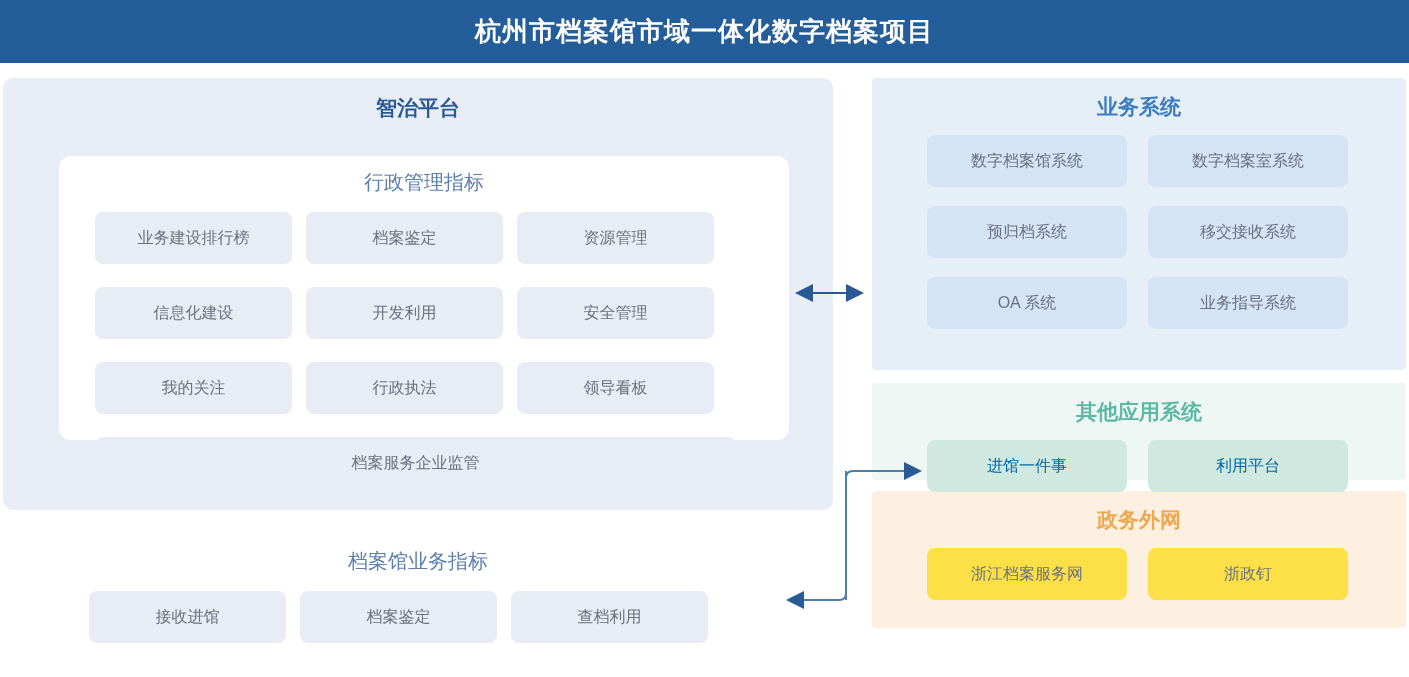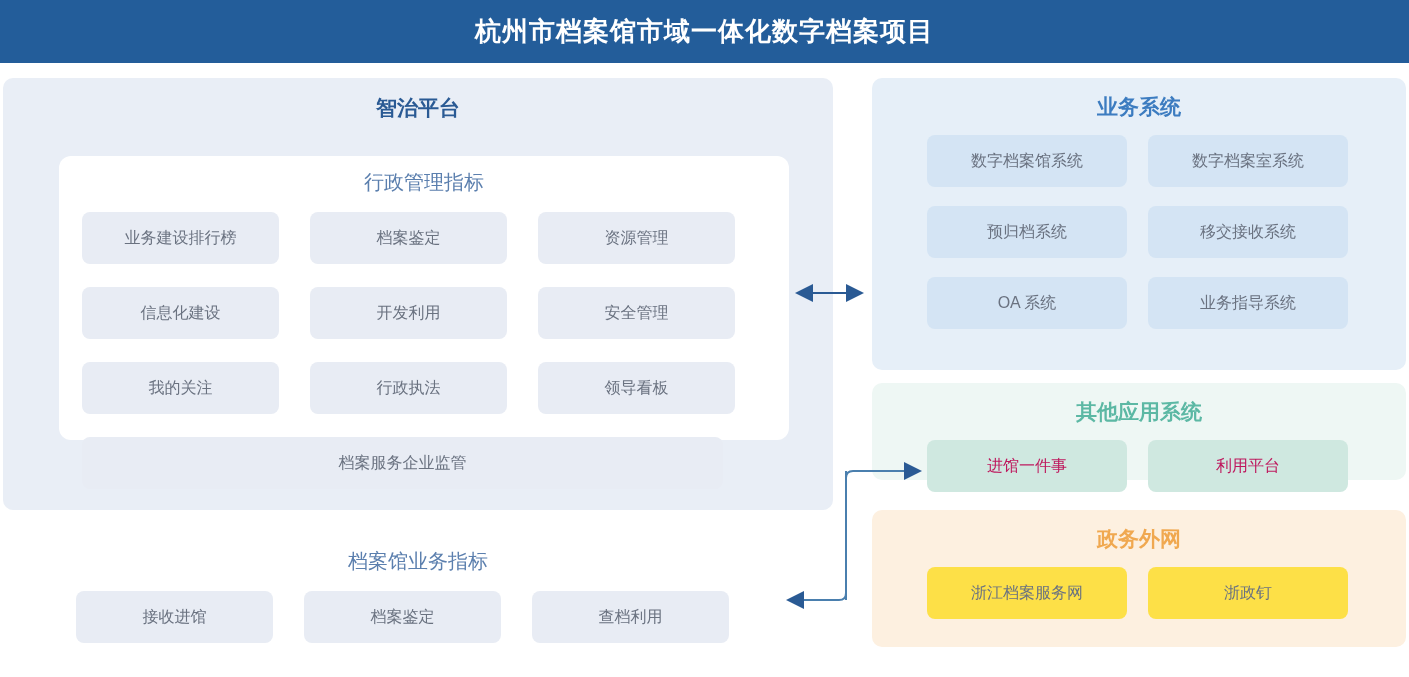--- a/index.html
+++ b/index.html
@@ -74,22 +74,22 @@
     font-size: 20px;
     color: #5b7fae;
     margin: 0;
     padding-top: 16px;
     line-height: 1;
   }
 
   .tile-grid {
     display: grid;
     grid-template-columns: repeat(3, 197px);
-    gap: 23px 31px;
-    padding: 20px 0 0 23px;
+    gap: 23px 14px;
+    padding: 20px 0 0 36px;
     box-sizing: border-box;
   }
   .tile {
     height: 52px;
     border-radius: 8px;
     display: flex;
     align-items: center;
     justify-content: center;
     font-size: 16px;
     color: #6a7280;
@@ -101,37 +101,37 @@
     width: 641px;
   }
 
   
   .right-col {
     position: absolute;
     left: 872px; top: 15px;
     width: 534px;
   }
   .sub-panel {
-    border-radius: 10px;
+    border-radius: 4px;
     box-sizing: border-box;
     padding-bottom: 18px;
   }
   .panel-biz {
     background: #e6eff8;
     height: 292px;
   }
   .panel-other {
     background: #eef7f4;
     height: 97px;
     margin-top: 13px;
   }
   .panel-gov {
     background: #fdf0e0;
     height: 137px;
-    margin-top: 30px;
+    margin-top: 11px;
   }
   .heading-biz { color: #3c7cc0; }
   .heading-other { color: #5cb8a4; }
   .heading-gov { color: #f0a850; }
   .sub-heading {
     text-align: center;
     font-size: 21px;
     font-weight: bold;
     margin: 0;
     padding-top: 18px;
@@ -143,21 +143,21 @@
     gap: 19px 21px;
     padding: 18px 0 0 55px;
     box-sizing: border-box;
   }
   .tile-biz {
     background: #d4e4f4;
     color: #6a7280;
   }
   .tile-other {
     background: #cfe8e0;
-    color: #be185d;
+    color: #0369a1;
   }
   .tile-gov {
     background: #fde047;
     color: #6a7280;
   }
 
   
   .connectors {
     position: absolute;
     left: 0; top: 0;

